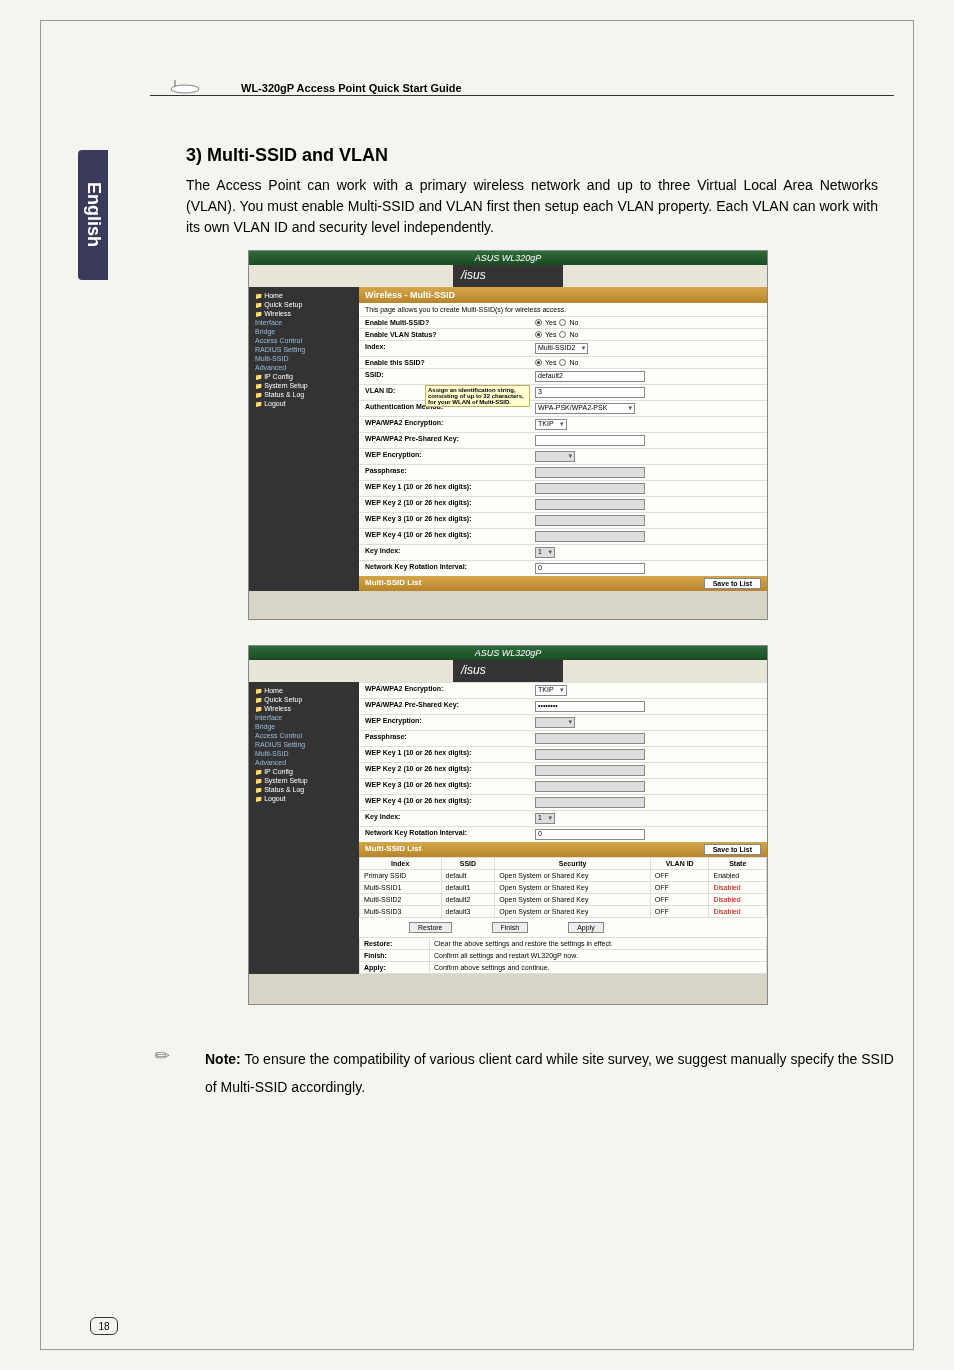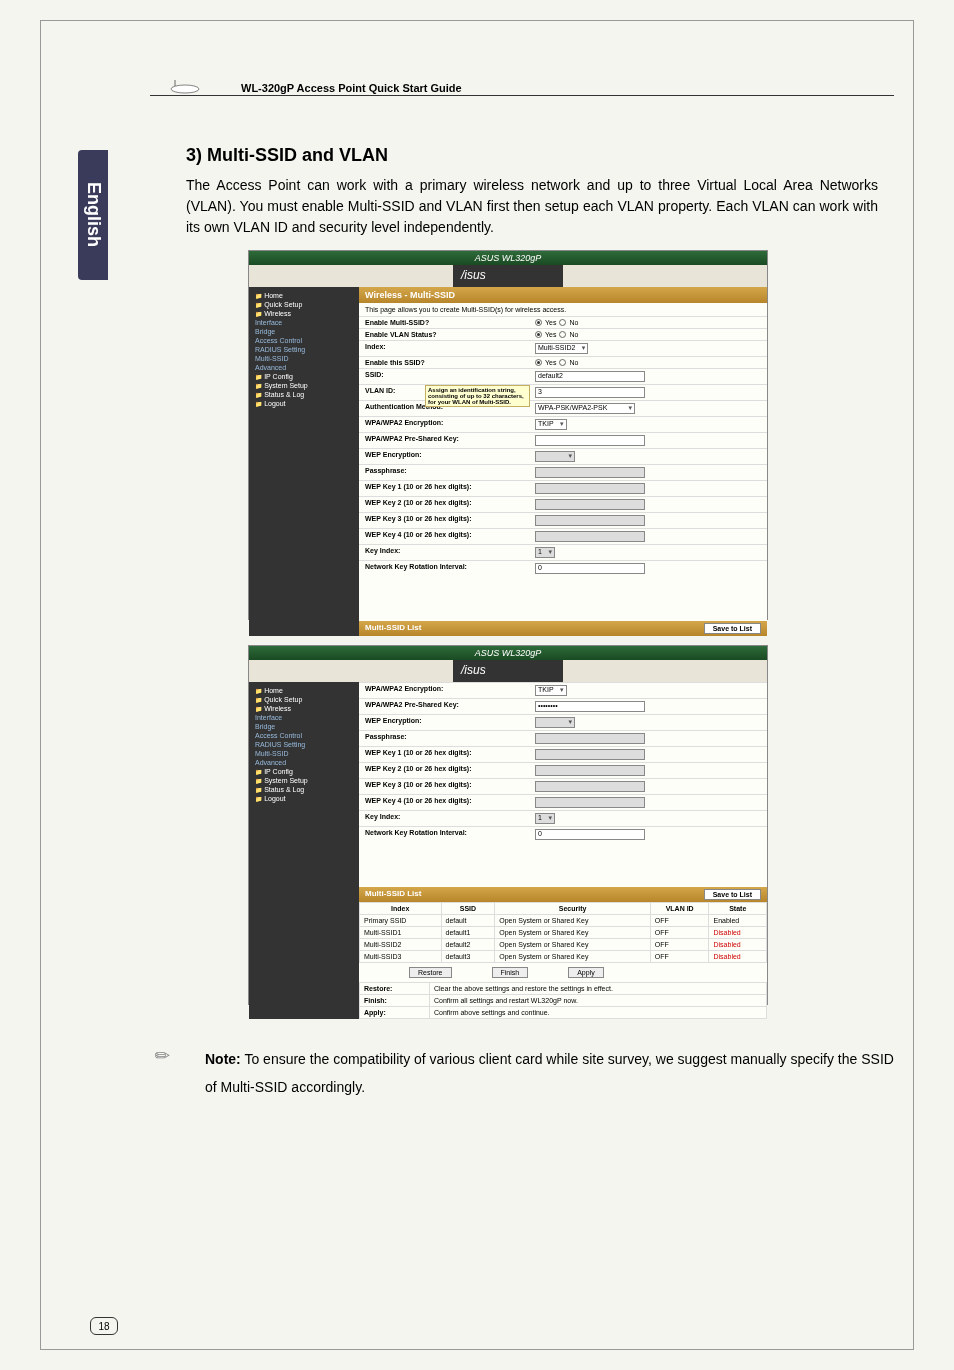--- a/index.html
+++ b/index.html
@@ -178,21 +178,20 @@
       padding: 1px 8px;
     }
     .sc-list-header {
       background: linear-gradient(#d4a64a, #b8862a);
       color: #fff;
       font-size: 8px;
       font-weight: bold;
       padding: 2px 6px;
       display: flex;
       justify-content: space-between;
-      margin-top: 45px;
     }
     .sc-table {
       width: 100%;
       font-size: 7px;
       border-collapse: collapse;
     }
     .sc-table th, .sc-table td {
       border: 1px solid #ddd;
       padding: 2px 4px;
     }

